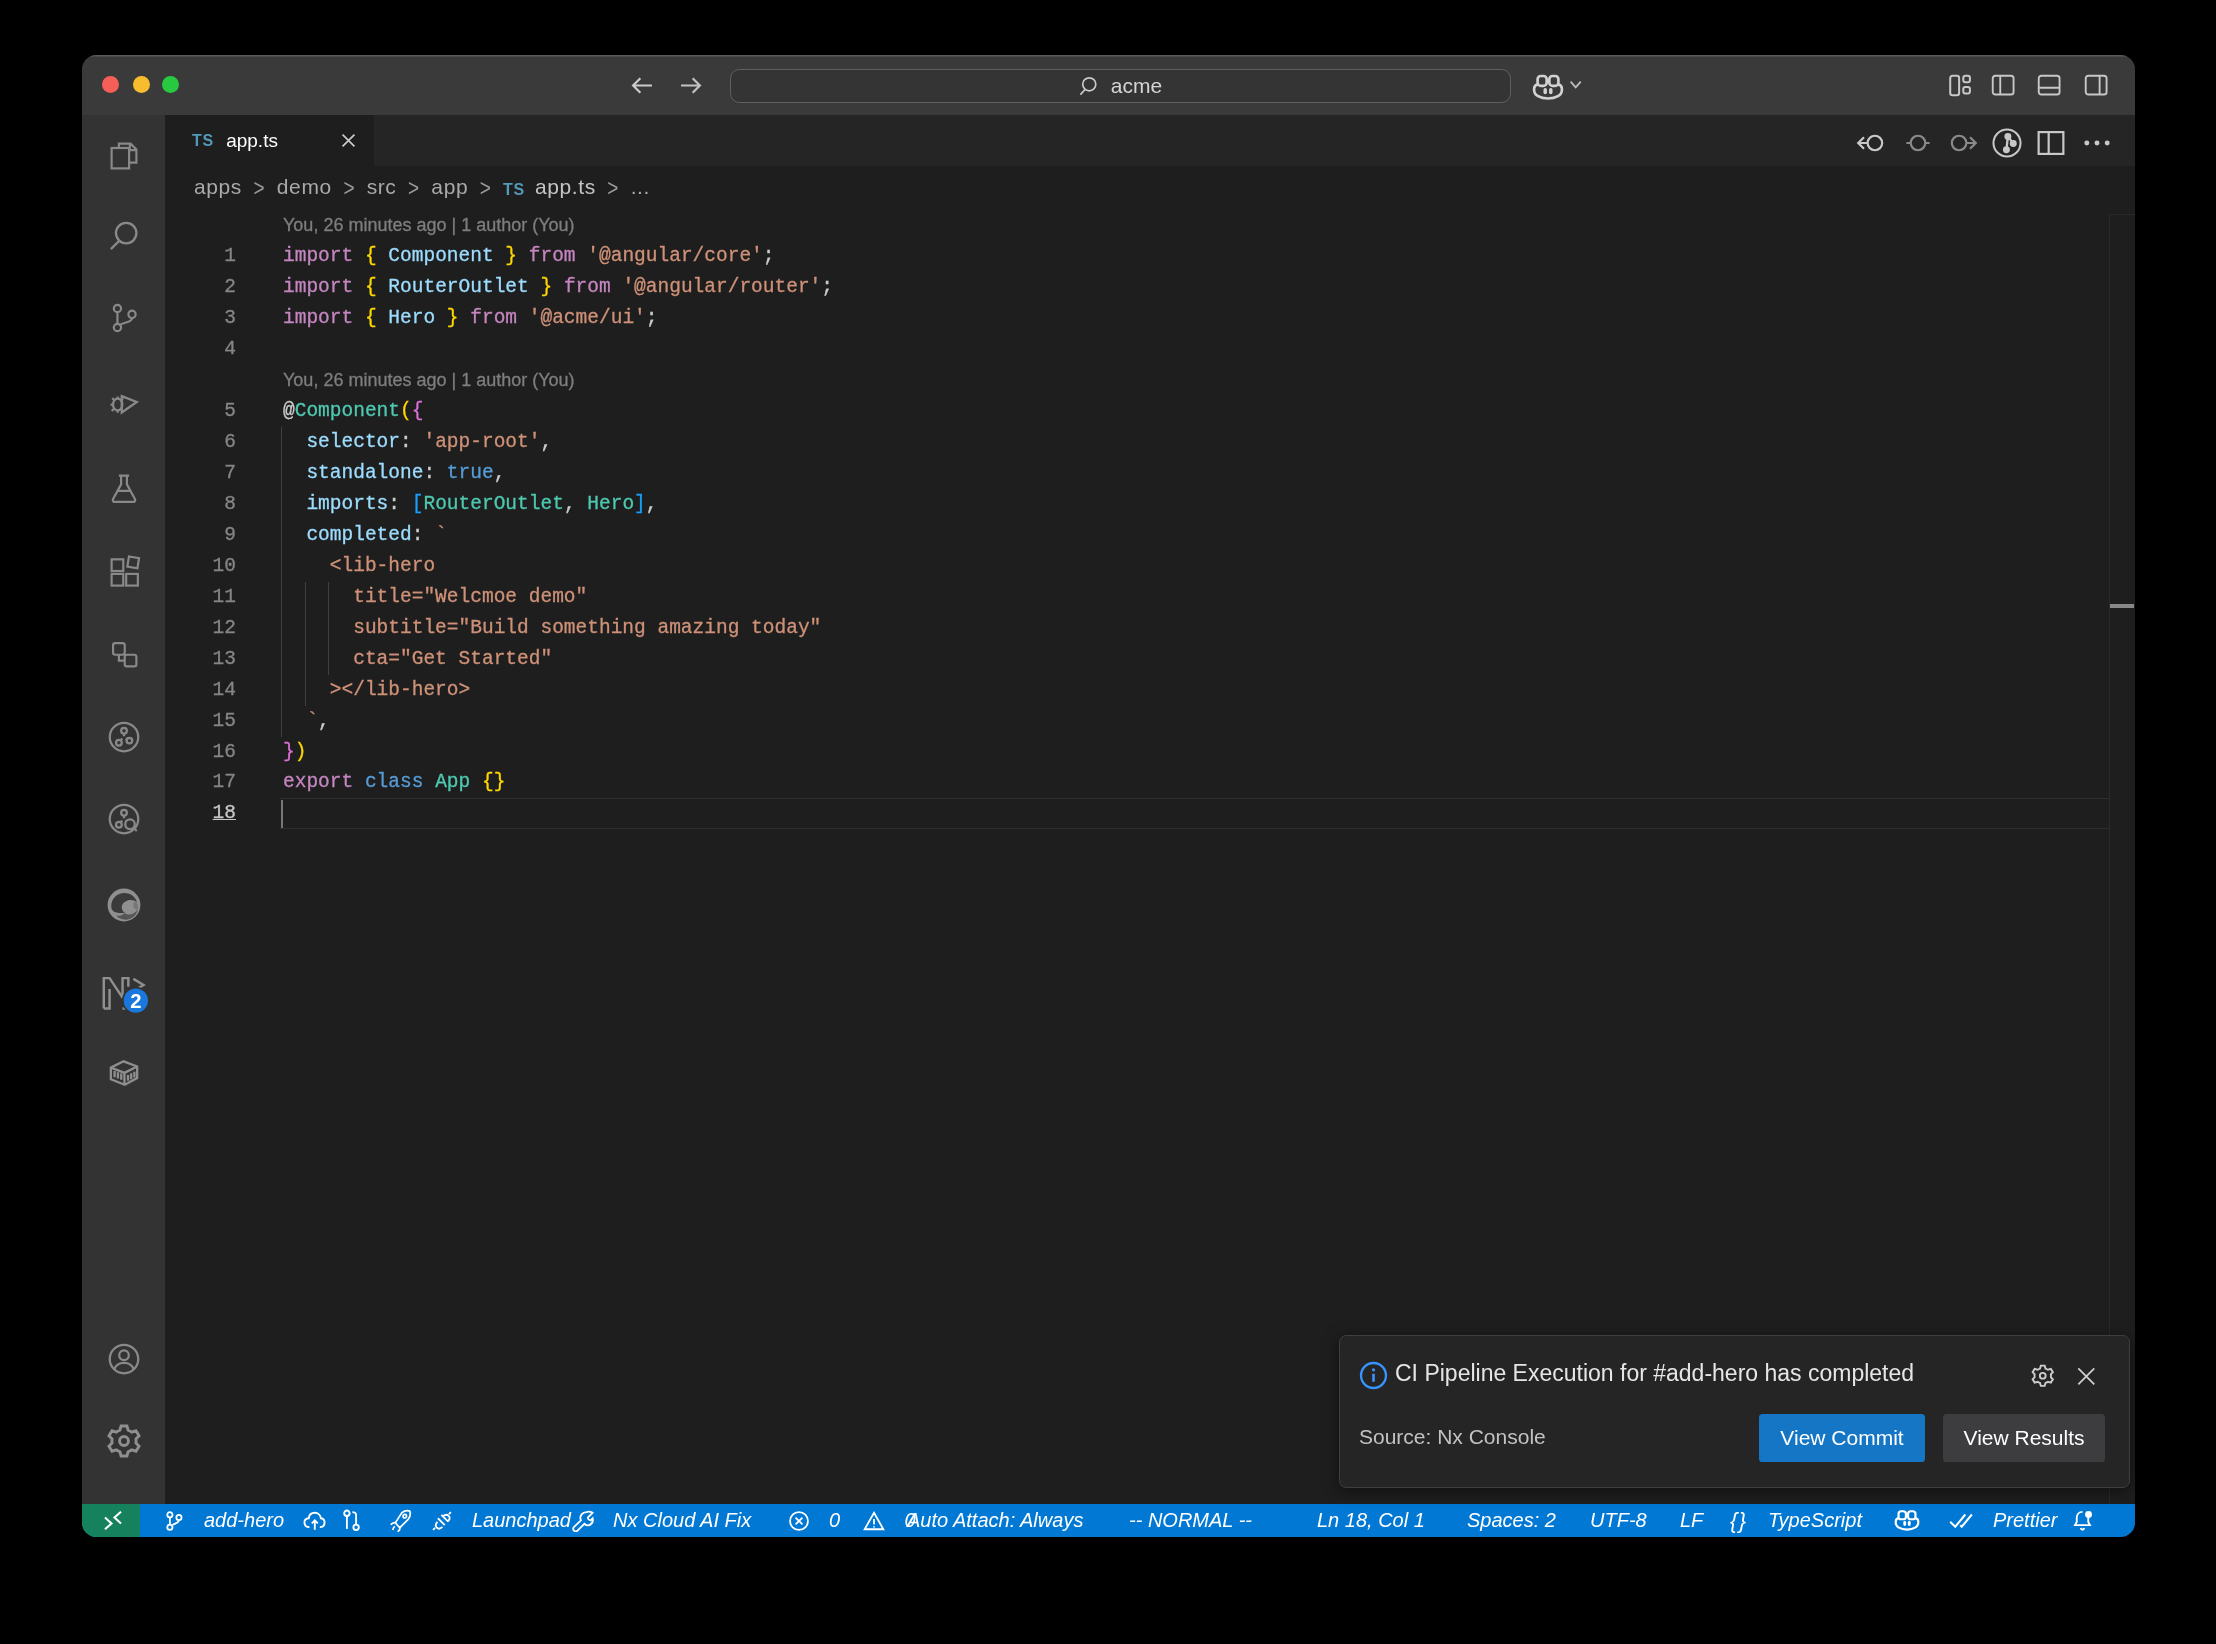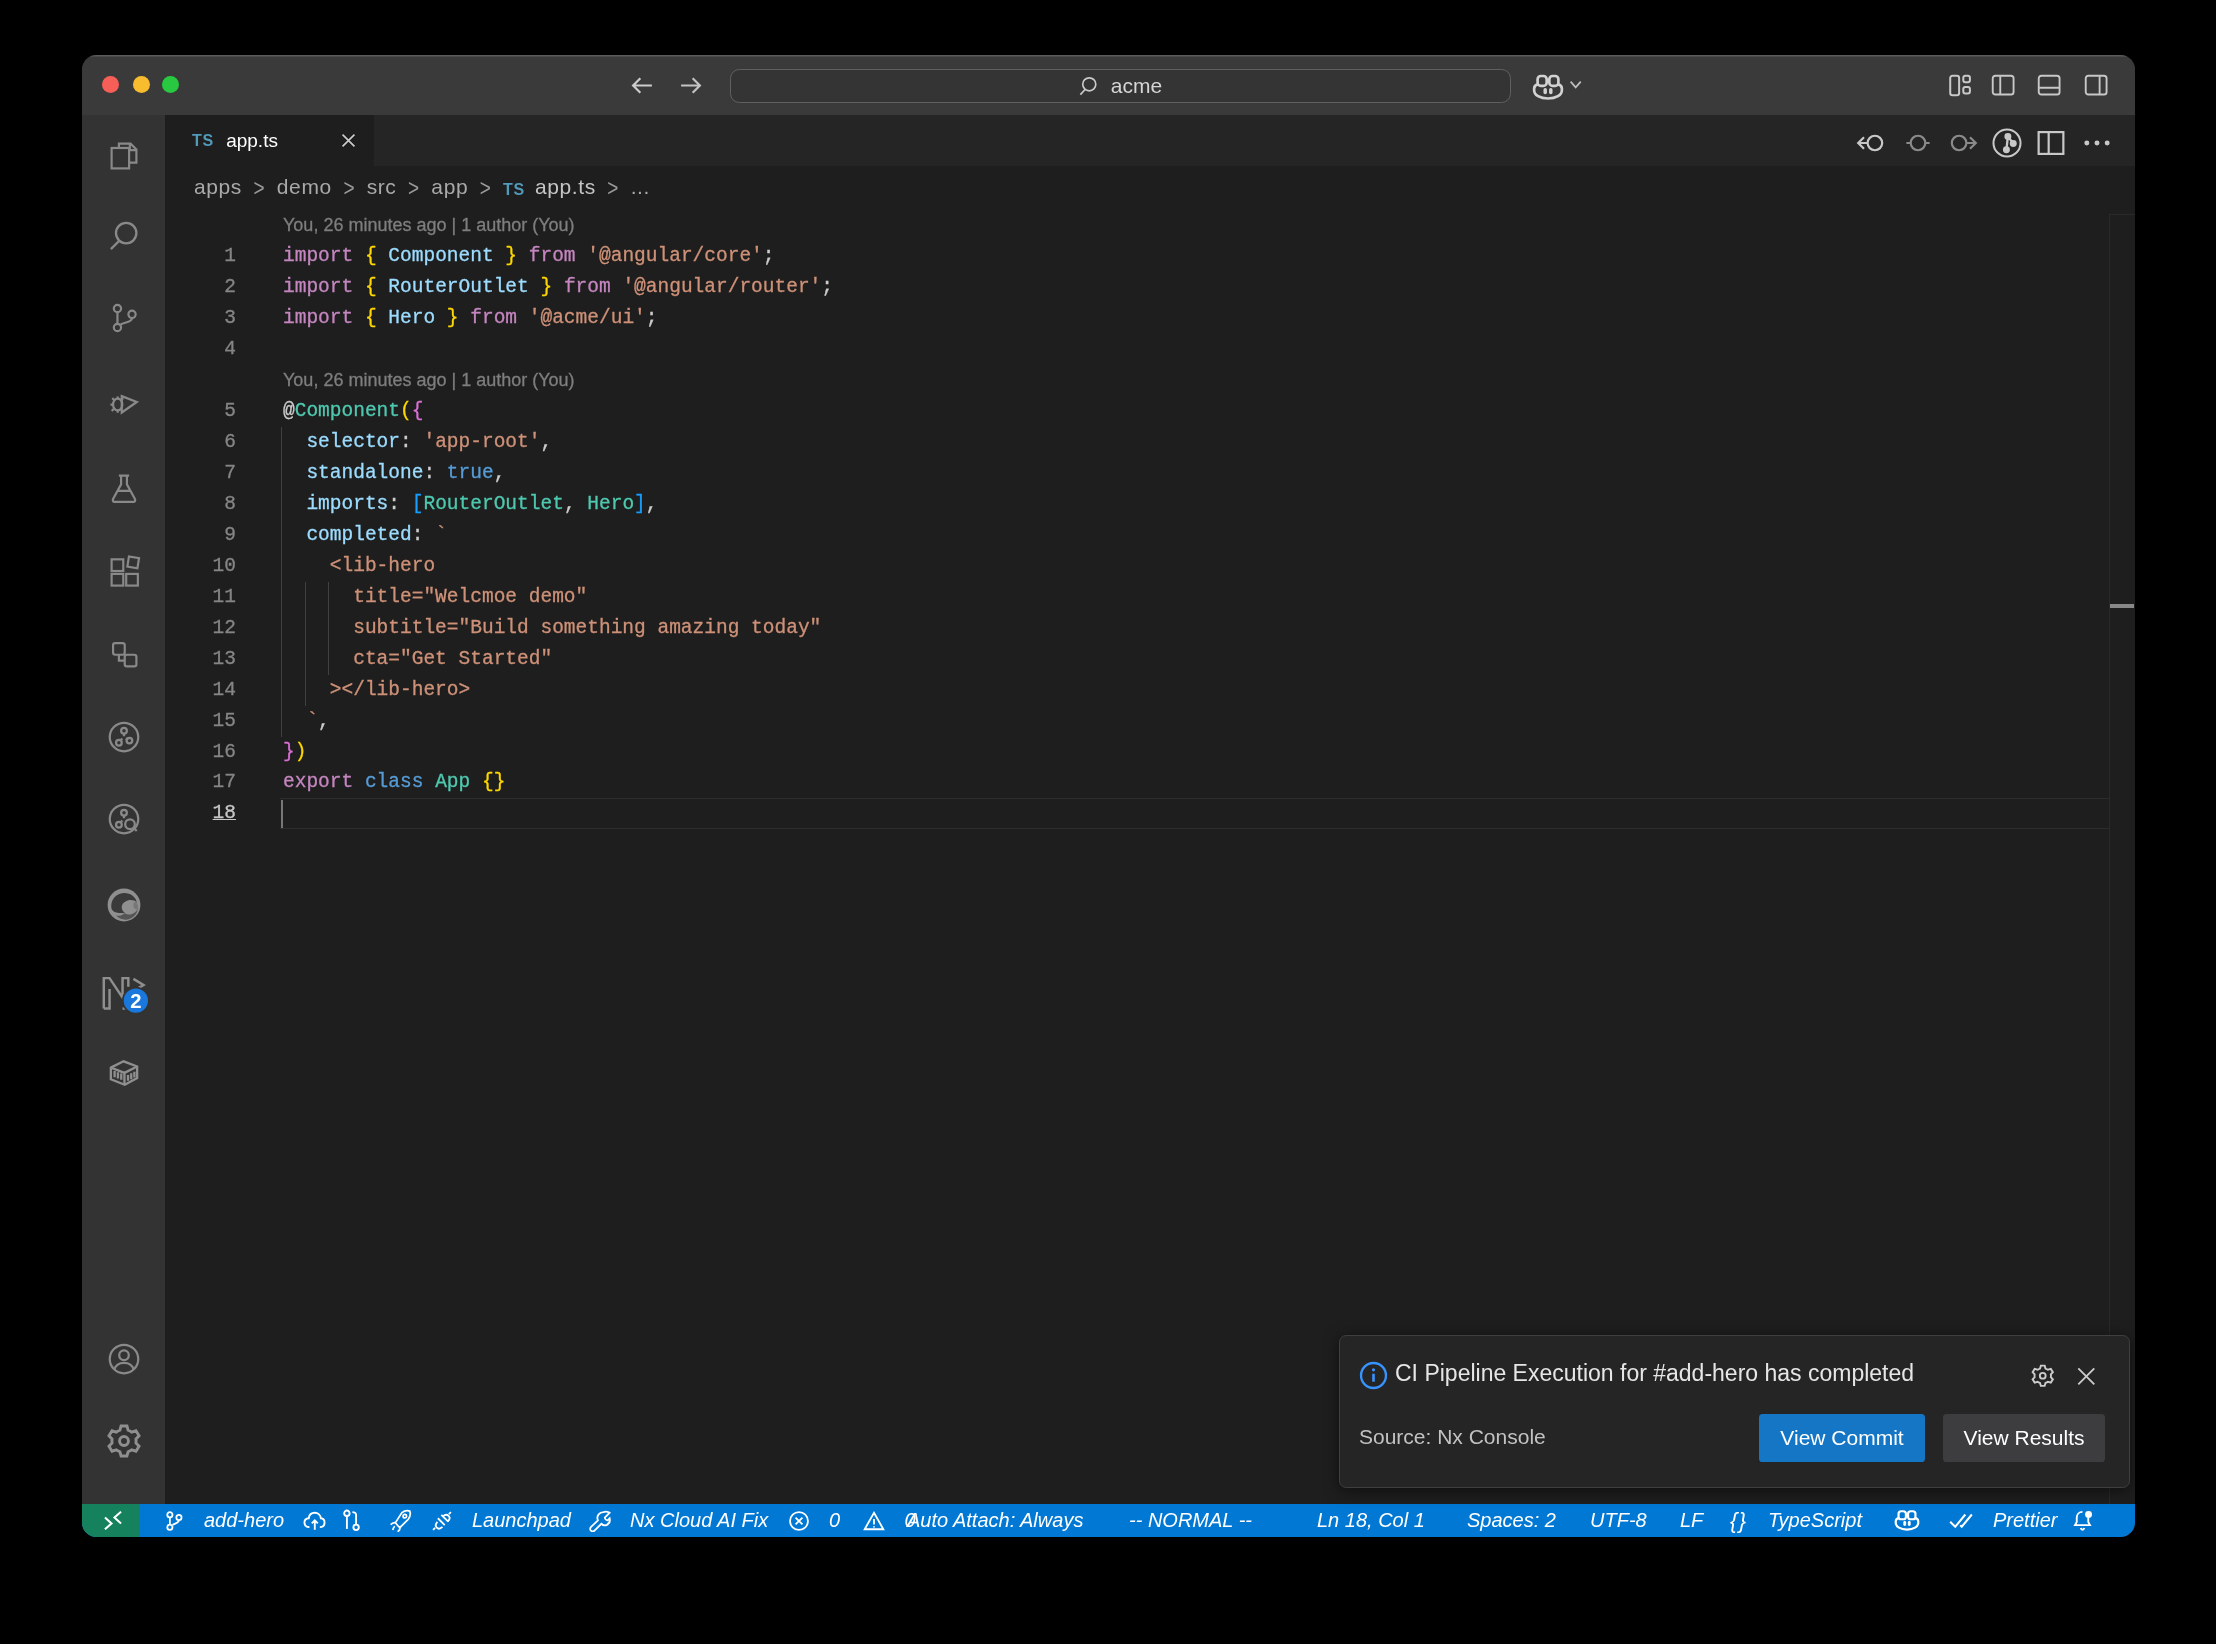--- a/index.html
+++ b/index.html
@@ -280,21 +280,21 @@
       <svg width="23" height="23" viewBox="0 0 16 16" fill="none" stroke="#ffffff" stroke-width="1.2">
         <path d="M9 2.5 C11 1 13 1 14.5 1.5 C15 3 15 5 13.5 7 L7.5 13 C6.5 12 5.5 11 4.5 9.5 Z"></path>
         <circle cx="11" cy="5" r="1.2"></circle>
         <path d="M4.5 9.5 C3 9.3 2 9.8 1.2 11 M7.5 13 C7.7 14 7.2 15 6 15.8 M4 12 C3 13 2.8 13.6 2.6 14.6"></path>
       </svg>
       <svg width="22" height="22" viewBox="0 0 16 16" fill="none" stroke="#ffffff" stroke-width="1.3">
         <path d="M5 6 L10 11 M7.5 3.5 L12.5 8.5 M8.7 4.7 C10 3.4 11.6 3 12.8 4.2 C14 5.4 13.6 7 12.3 8.3 M4.7 8.7 C3.4 10 3 11.6 4.2 12.8 C5.4 14 7 13.6 8.3 12.3 M3 13 L1.5 14.5 M13 3 L14.5 1.5"></path>
       </svg>
       <span>Launchpad</span>
     </div>
-    <div class="sbitem" style="left:507px;">
+    <div class="sbitem" style="left:490px;">
       <svg width="22" height="22" viewBox="0 0 16 16" fill="none" stroke="#ffffff" stroke-width="1.3">
         <path d="M10.5 1.5 C12.5 0.8 14.5 1.5 15 2 L11.5 5.5 C11.5 6.5 12.5 7.5 13.5 7.5 L15 6 C15.5 8 14.5 10 13 10.8 C11.5 11.5 10 11 9 10 L4 15 C3 16 1.5 15.5 1 14.5 C0.7 13.7 1 12.8 1.5 12.3 L6.5 7.5 C5.8 6 6 4.5 7 3.2 C7.8 2.2 9.2 1.6 10.5 1.5 Z"></path>
       </svg>
       <span>Nx Cloud AI Fix</span>
     </div>
     <div class="sbitem" style="left:706px;">
       <svg width="22" height="22" viewBox="0 0 16 16" fill="none" stroke="#ffffff" stroke-width="1.3">
         <circle cx="8" cy="8" r="6.5"></circle>
           <path d="M5.5 5.5 L10.5 10.5 M10.5 5.5 L5.5 10.5"></path>
       </svg>

